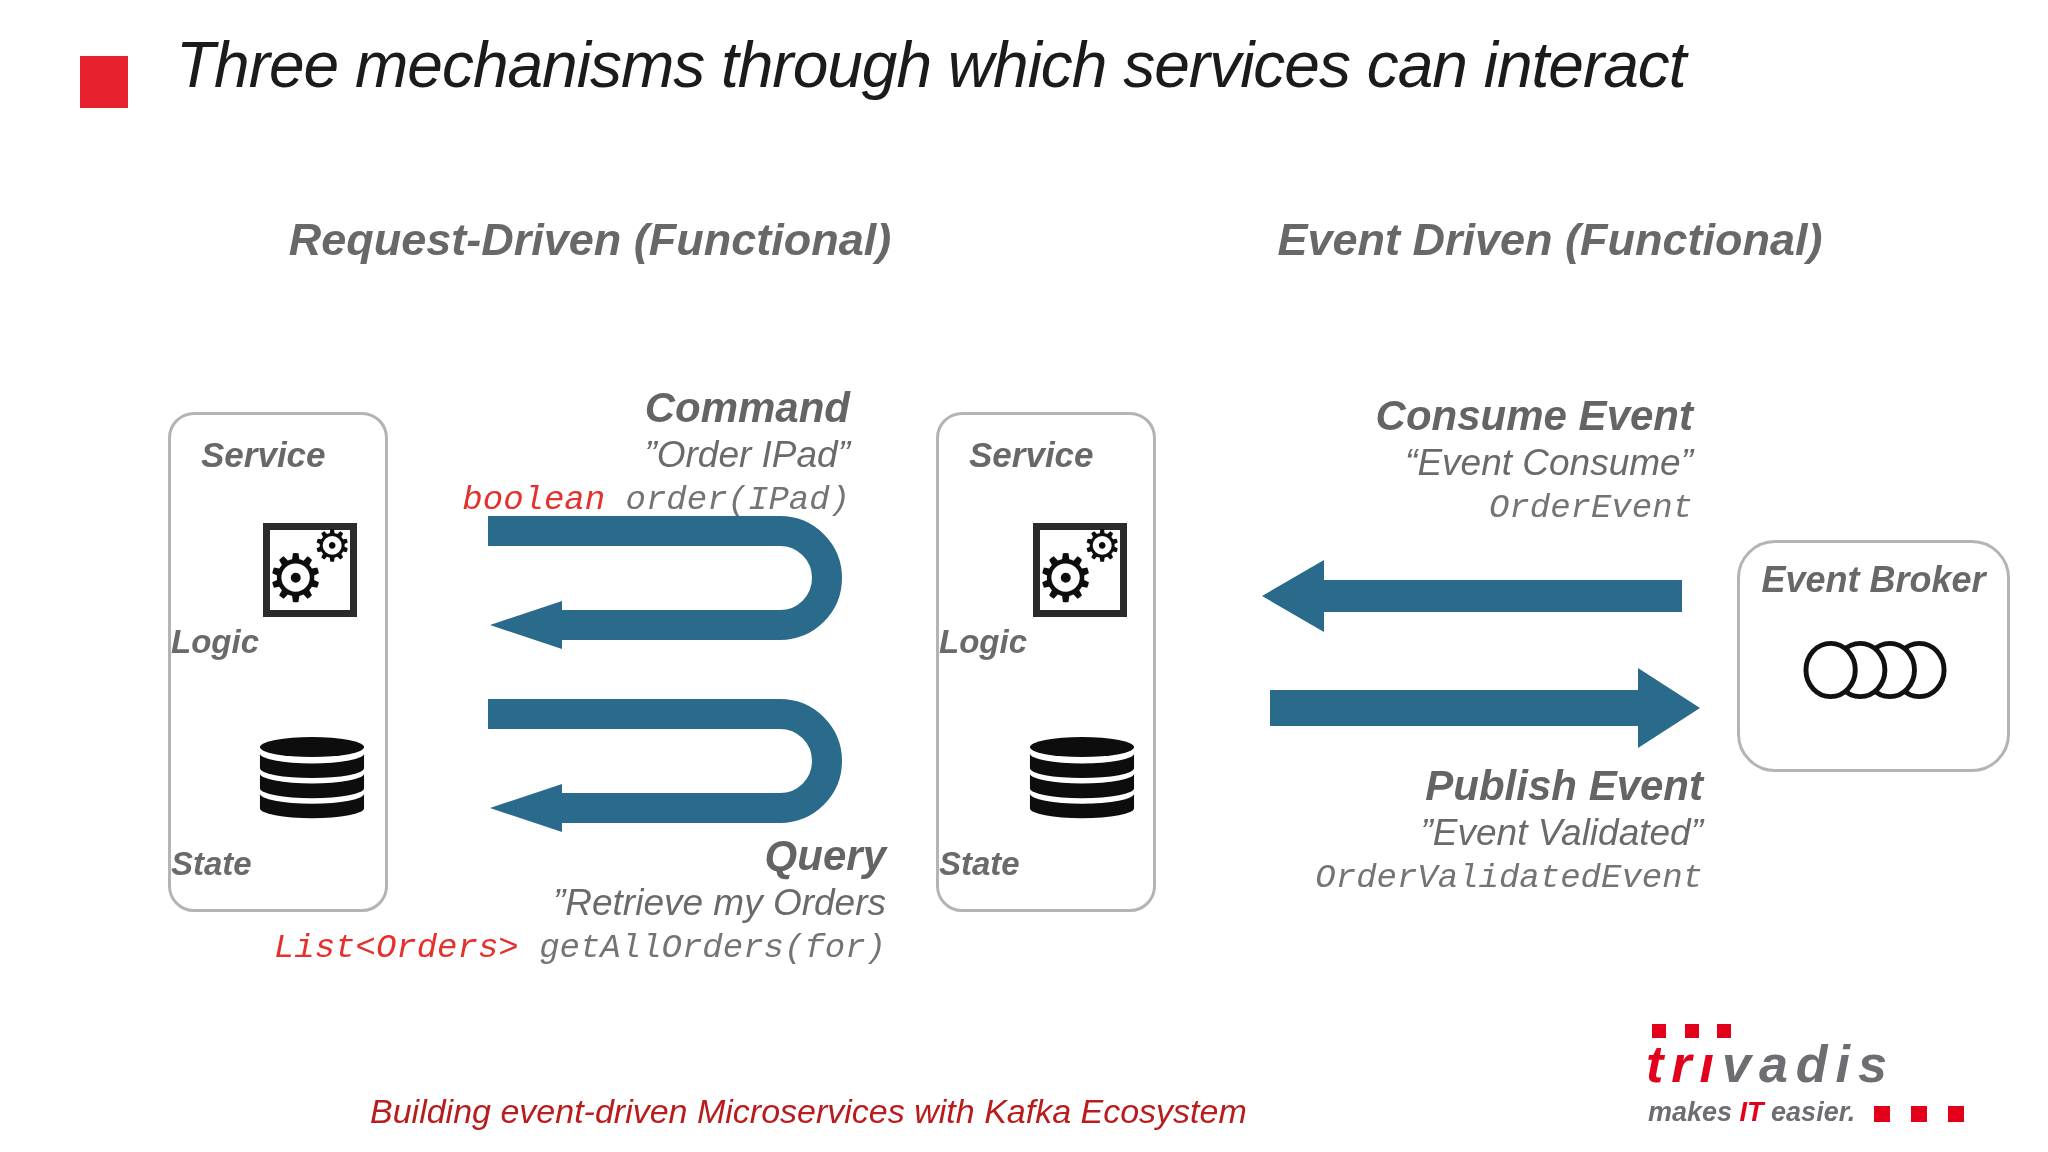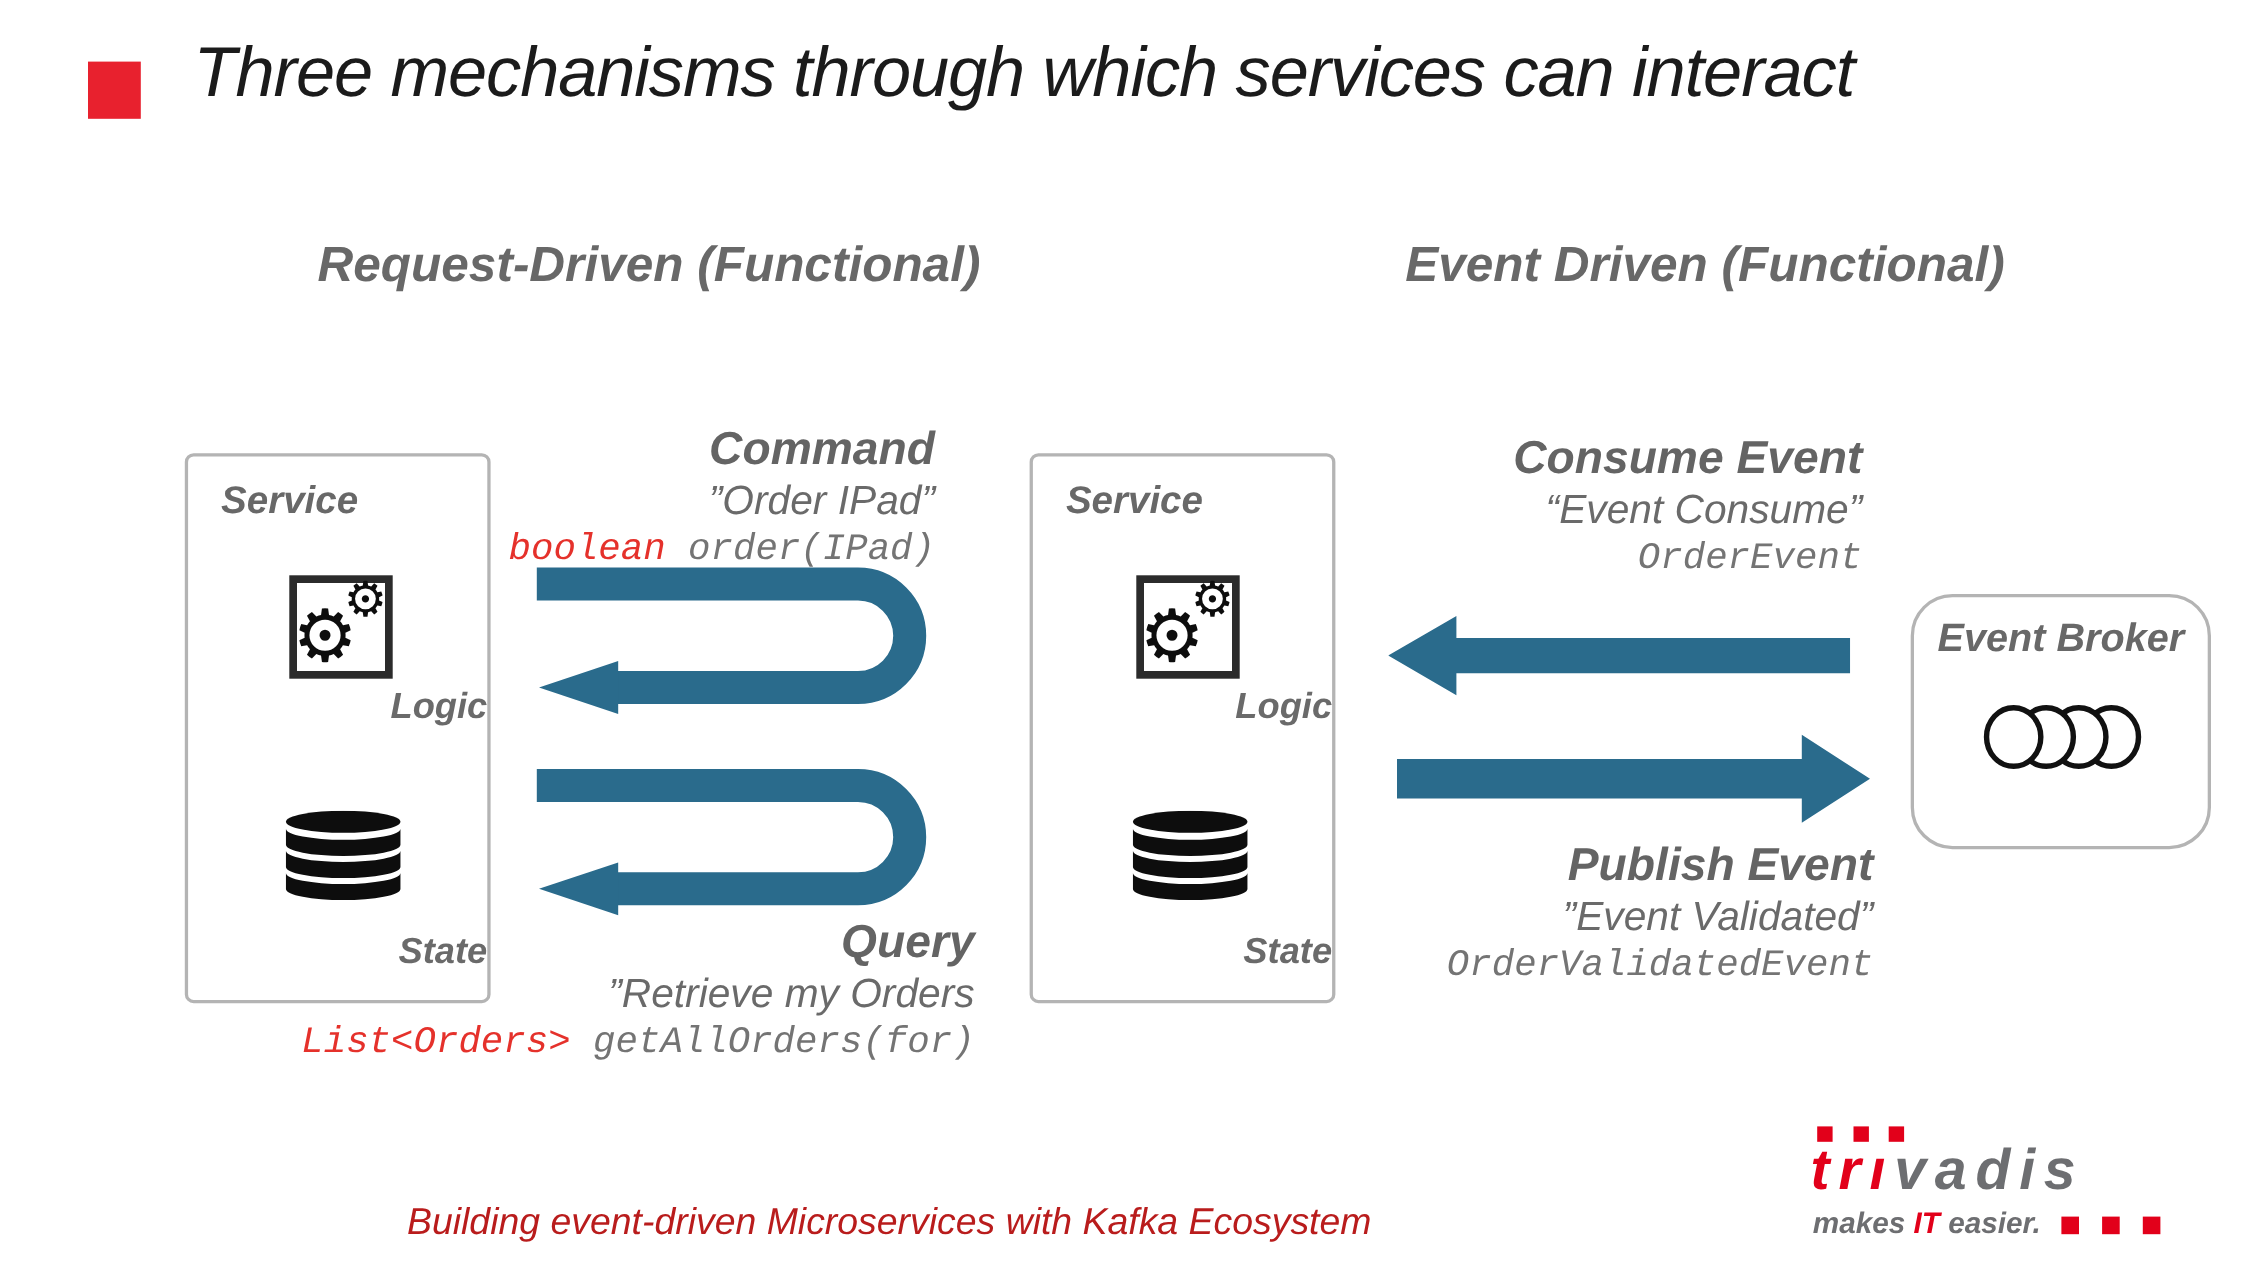--- a/index.html
+++ b/index.html
@@ -8,24 +8,24 @@
   
   .title-bullet{position:absolute;left:80px;top:56px;width:48px;height:52px;background:#e8212e;}
   .slide-title{position:absolute;left:176px;top:28px;margin:0;font-size:64px;font-weight:400;
                color:#1b1b1b;letter-spacing:-1px;white-space:nowrap;}
   
   .col-heading{position:absolute;top:214px;width:820px;text-align:center;font-size:45px;
                font-weight:bold;color:#686868;white-space:nowrap;}
   .col-heading.left{left:180px;}
   .col-heading.right{left:1140px;}
   
-  .svc-box{position:absolute;width:278px;height:500px;border:3px solid #b4b4b4;border-radius:8px;
+  .svc-box{position:absolute;width:220px;height:500px;border:3px solid #b4b4b4;border-radius:26px;
            background:#ffffff;box-sizing:border-box;}
   .svc-title{position:absolute;left:30px;top:20px;font-size:35px;font-weight:bold;color:#686868;}
-  .icon-label{position:absolute;left:0;width:100%;text-align:right;font-size:33px;font-weight:bold;color:#6a6a6a;}
+  .icon-label{position:absolute;left:0;width:100%;text-align:left;font-size:33px;font-weight:bold;color:#6a6a6a;}
   .logic-icon{position:absolute;width:94px;height:94px;border:7px solid #2b2b2b;box-sizing:border-box;background:#fff;}
   .logic-icon .gear{position:absolute;color:#0d0d0d;font-family:"DejaVu Sans",sans-serif;line-height:1;}
   .gear-big{font-size:66px;left:-4px;top:16px;}
   .gear-small{font-size:44px;right:-2px;top:-6px;}
   .db-icon{position:absolute;}
   .broker-box{position:absolute;left:1737px;top:540px;width:273px;height:232px;border:3px solid #b4b4b4;
               border-radius:38px;background:#fff;box-sizing:border-box;}
   .broker-title{position:absolute;left:0;top:16px;width:100%;text-align:center;font-size:36px;
                 font-weight:bold;color:#686868;}
   .kafka-icon{position:absolute;left:62px;top:96px;}

